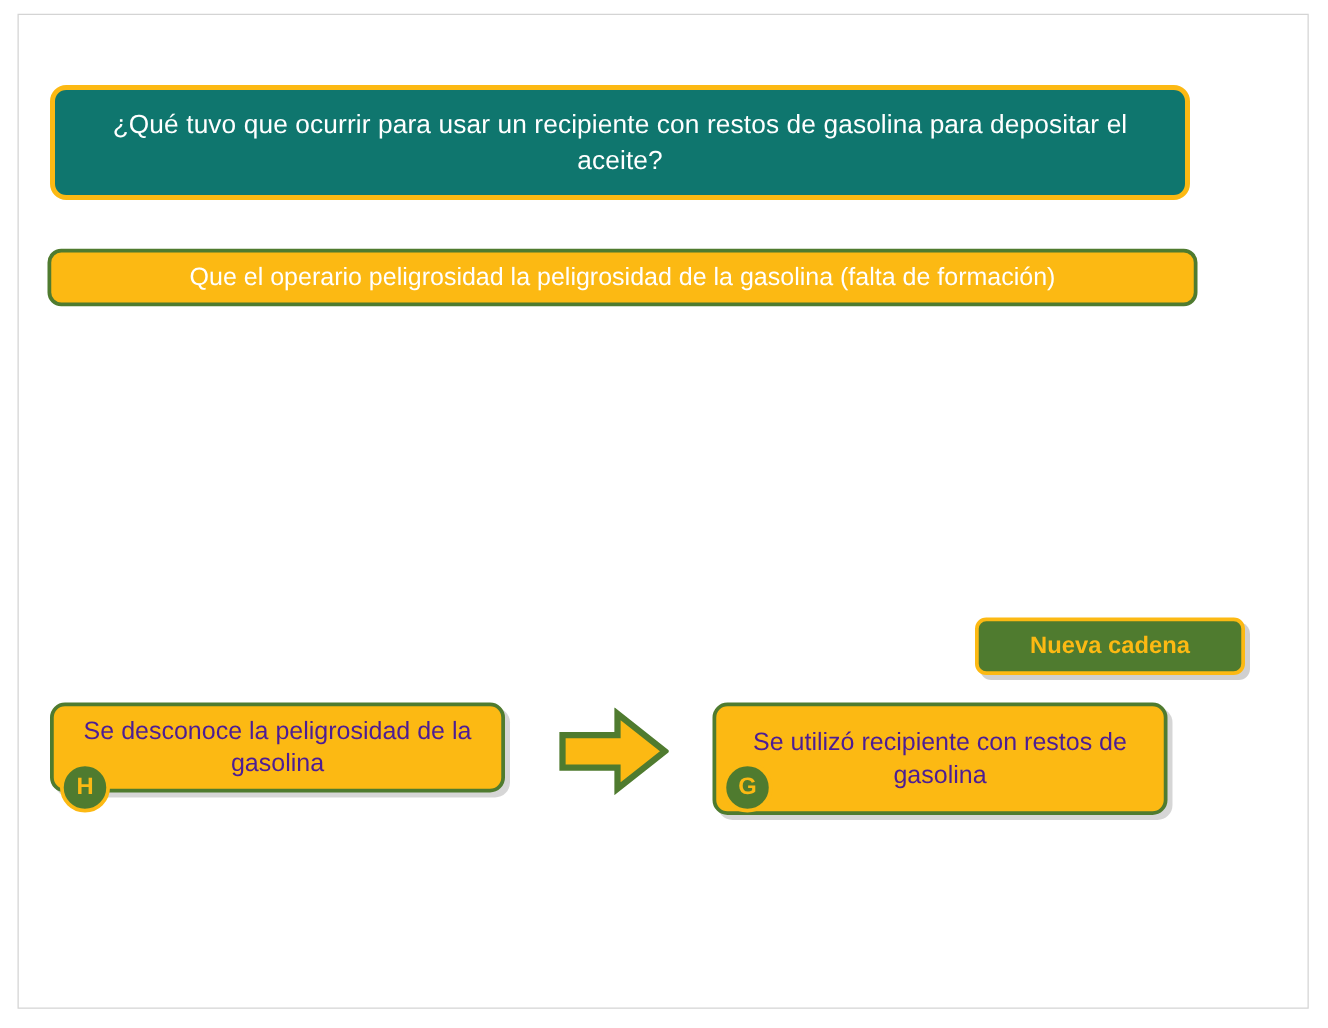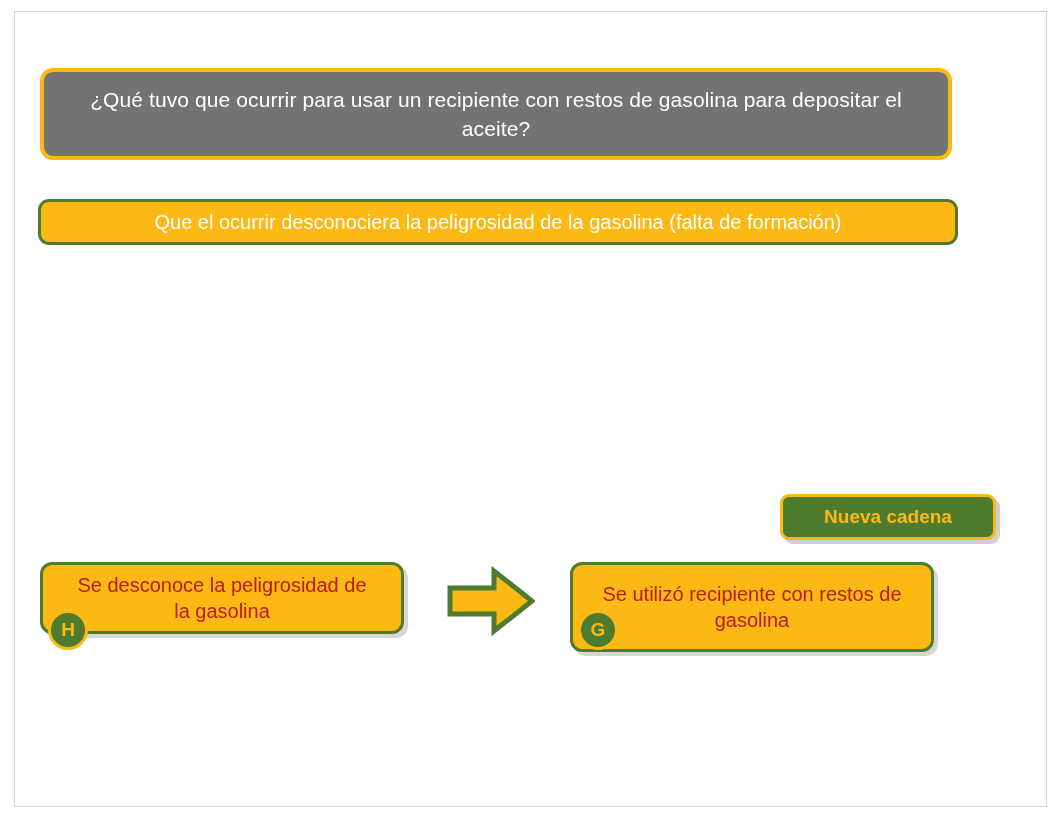--- a/index.html
+++ b/index.html
@@ -37,21 +37,21 @@
   }
 
   
   .question-banner {
     position: absolute;
     left: 40px;
     top: 68px;
     width: 912px;
     height: 92px;
     box-sizing: border-box;
-    background: #737373;
+    background: #0f766e;
     border: 4px solid #FCB913;
     border-radius: 13px;
     display: flex;
     align-items: center;
     justify-content: center;
     text-align: center;
   }
   .question-banner .txt {
     color: #ffffff;
     font-size: 21px;
@@ -113,24 +113,24 @@
     background: #FCB913;
     border: 3px solid #4F7B2F;
     border-radius: 12px;
     display: flex;
     align-items: center;
     justify-content: center;
     text-align: center;
     box-shadow: 4px 4px 0 rgba(120,120,120,0.30);
   }
   .event-box .txt {
-    color: #b91c1c;
+    color: #4c1d95;
     font-size: 20px;
     line-height: 26px;
-    padding: 0 24px;
+    padding: 0 14px;
   }
 
   #event-h-box {
     left: 40px;
     top: 562px;
     width: 364px;
     height: 72px;
   }
   #event-g-box {
     left: 570px;
@@ -176,21 +176,21 @@
 
 <div id="slide">
 
   <div id="page-frame"></div>
 
   <div class="question-banner">
     <span class="txt">¿Qué tuvo que ocurrir para usar un recipiente con restos de gasolina para depositar el aceite?</span>
   </div>
 
   <div class="answer-bar">
-    <span class="txt">Que el ocurrir desconociera la peligrosidad de la gasolina (falta de formación)</span>
+    <span class="txt">Que el operario peligrosidad la peligrosidad de la gasolina (falta de formación)</span>
   </div>
 
   <div class="nueva-btn">
     <span class="txt">Nueva cadena</span>
   </div>
 
   <div class="event-box" id="event-h-box">
     <span class="txt">Se desconoce la peligrosidad de la gasolina</span>
   </div>
   <div class="letter-badge" id="badge-h">

